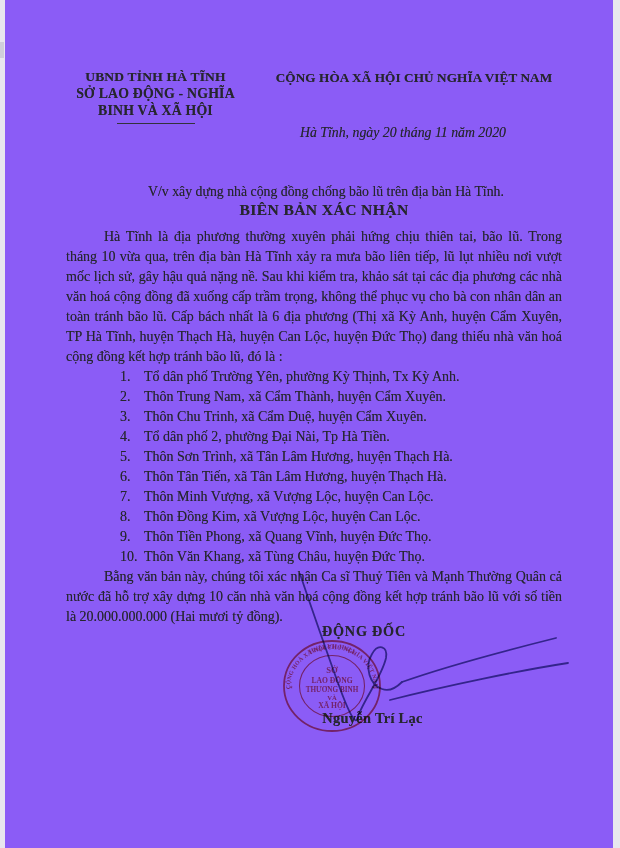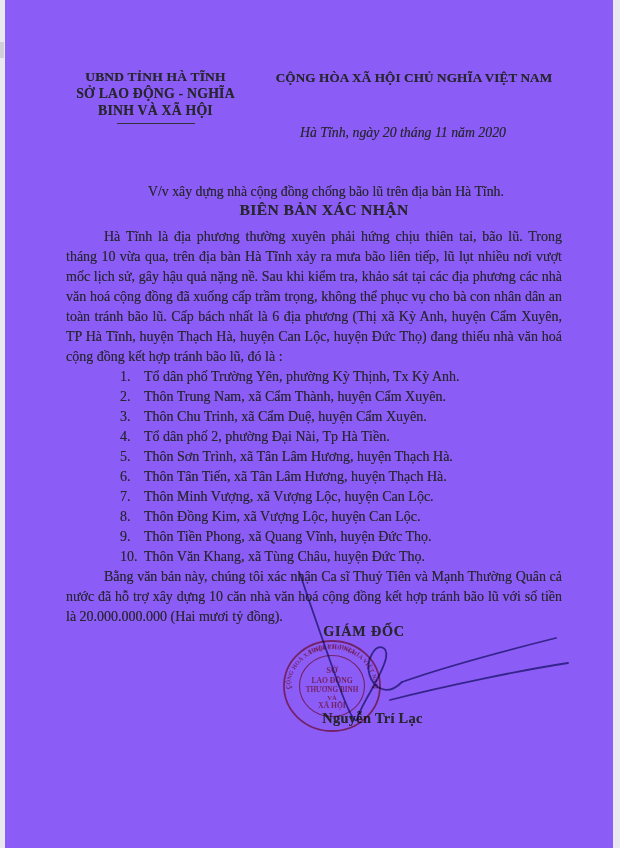--- a/index.html
+++ b/index.html
@@ -116,21 +116,21 @@
         <span class="itxt">Thôn Tiền Phong, xã Quang Vĩnh, huyện Đức Thọ.</span>
       </div>
       <div class="list-row">
         <span class="num">10.</span>
         <span class="itxt">Thôn Văn Khang, xã Tùng Châu, huyện Đức Thọ.</span>
       </div>
     </div>
     <p class="para">Bằng văn bản này, chúng tôi xác nhận Ca sĩ Thuỷ Tiên và Mạnh Thường Quân cả nước đã hỗ trợ xây dựng 10 căn nhà văn hoá cộng đồng kết hợp tránh bão lũ với số tiền là 20.000.000.000 (Hai mươi tỷ đồng).</p>
   </div>
 
-  <div class="sig-role txt">GIÁM ĐỐC</div>
+  <div class="sig-role txt">ĐỘNG ĐỐC</div>
   <div class="sig-name txt">Nguyễn Trí Lạc</div>
 
   <svg class="stamp-svg" viewBox="0 0 144 110">
     <defs>
       <path id="arcTop" d="M 28,54 A 42,39 0 1 1 112,54" fill="none"></path>
       <path id="arcBottom" d="M 115,52 A 45,42 0 1 0 25,52" fill="none"></path>
     </defs>
     <g fill="none" stroke="#cf5060">
       <ellipse cx="70" cy="52" rx="48" ry="45" stroke-width="1.8"></ellipse>
       <ellipse cx="70" cy="52" rx="32.5" ry="30.5" stroke-width="1.1"></ellipse>

